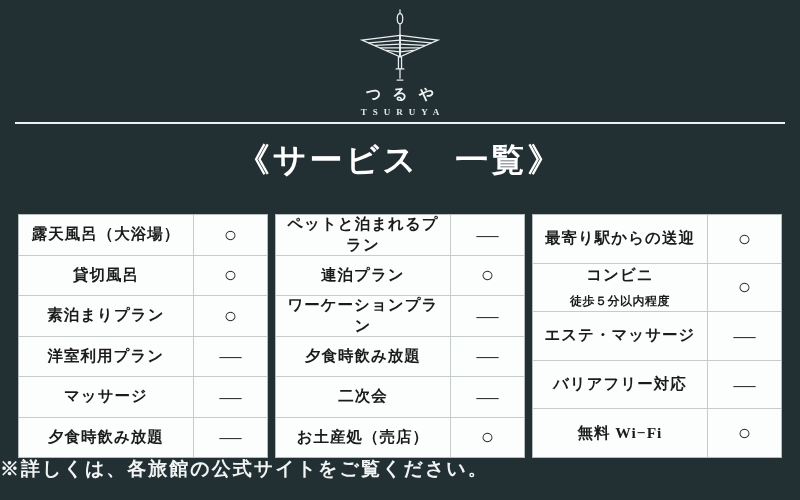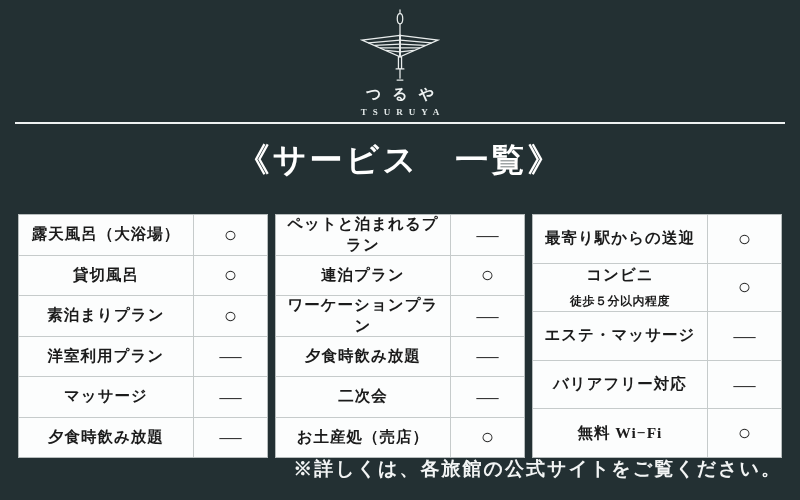--- a/index.html
+++ b/index.html
@@ -66,22 +66,22 @@
     text-align:center;padding:0 4px;
   }
   .cell.mark{
     flex:1;font-size:22px;font-weight:normal;color:#2a2a2a;
   }
   .sublabel{
     font-size:12px;font-weight:bold;letter-spacing:0.5px;margin-top:7px;text-align:center;
   }
   
   .footer-note{
-    position:absolute;top:456px;left:0;right:18px;
-    text-align:right;
+    position:absolute;top:456px;left:0;right:12px;
+    text-align:left;
     font-size:19px;font-weight:bold;letter-spacing:2px;
     color:#f2f4f4;
   }
 </style>
 </head>
 <body>
 
 <div class="page">
 
   <div class="logo">

